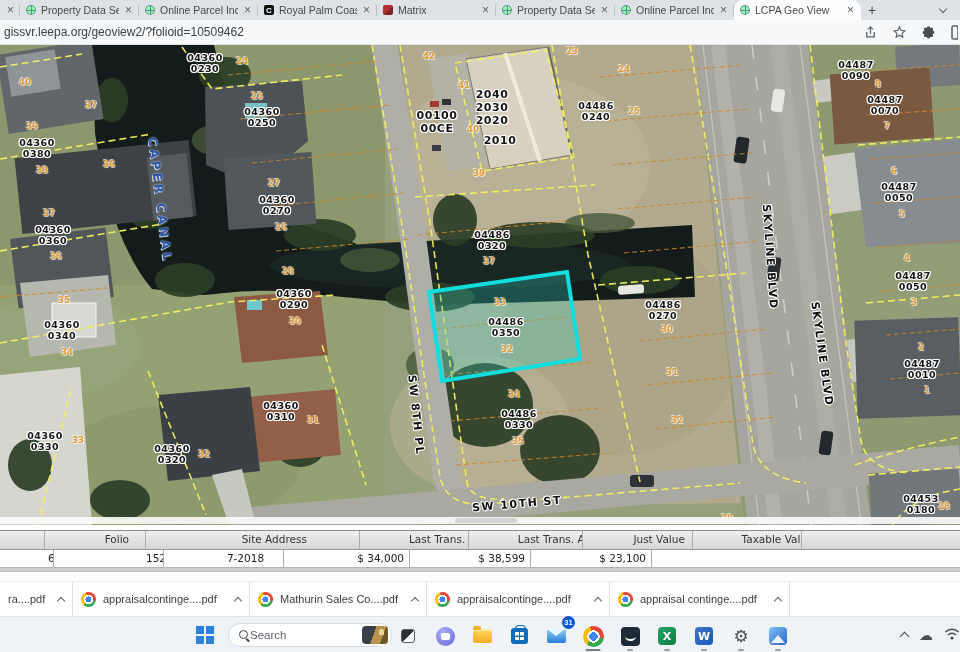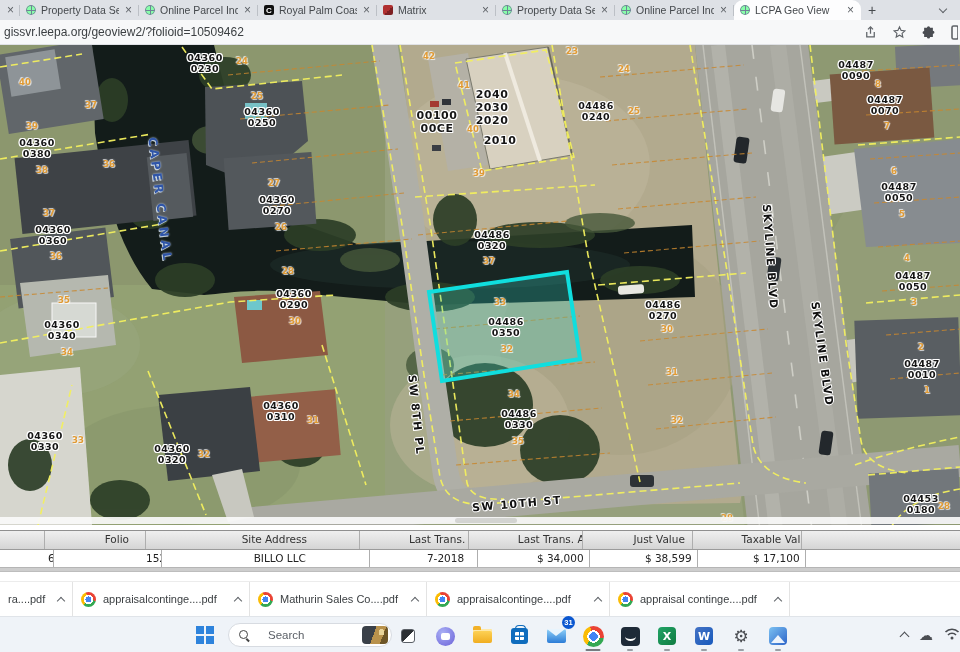--- a/index.html
+++ b/index.html
@@ -70,21 +70,21 @@
       background: radial-gradient(circle, #4285f4 0 3px, #fff 3px 4.6px, rgba(0,0,0,0) 4.6px),
                   conic-gradient(from -20deg, #ea4335 0 120deg, #34a853 120deg 240deg, #fbbc05 240deg 360deg); }
 
   
   #taskbar { position:absolute; left:0; top:616px; width:960px; height:36px; background:#eff3f8; border-top:1px solid #e0e4e9; }
   .tb-start { position:absolute; left:196px; top:9px; width:18px; height:18px;
       background: linear-gradient(#2e83dc,#2e83dc) left top/8px 8px no-repeat,
                   linear-gradient(#2e83dc,#2e83dc) right top/8px 8px no-repeat,
                   linear-gradient(#2e83dc,#2e83dc) left bottom/8px 8px no-repeat,
                   linear-gradient(#2e83dc,#2e83dc) right bottom/8px 8px no-repeat; }
-  .tb-search { position:absolute; left:228px; top:6px; width:164px; height:24px; background:#fff; border:1px solid #d7dbe1; border-radius:13px; display:flex; align-items:center; gap:18px; padding:0 3px 0 10px; }
+  .tb-search { position:absolute; left:228px; top:6px; width:164px; height:24px; background:#fff; border:1px solid #d7dbe1; border-radius:13px; display:flex; align-items:center; gap:0; padding:0 3px 0 10px; }
   .mag { position:relative; width:11px; height:11px; flex:0 0 auto; }
   .mag:before { content:""; position:absolute; left:0; top:0; width:7px; height:7px; border:1.5px solid #444; border-radius:50%; }
   .mag:after { content:""; position:absolute; left:8px; top:8px; width:4px; height:1.6px; background:#444; transform:rotate(45deg); transform-origin:0 0; }
   .tb-search .stext { font-size:11.5px; color:#5a5f66; flex:1; }
   .spic { width:26px; height:18px; border-radius:4px; flex:0 0 auto;
       background: radial-gradient(circle at 75% 35%, #e8d49a 0 3px, rgba(0,0,0,0) 3px), linear-gradient(110deg,#3a4048 45%, #b9924c 45% 75%, #6d5526 75%); }
   .tbi { position:absolute; top:4px; width:30px; height:30px; display:flex; align-items:center; justify-content:center; }
   .ind { position:absolute; bottom:0; left:50%; transform:translateX(-50%); width:6px; height:2.5px; border-radius:2px; background:#9aa0a6; }
   .ind.active { width:15px; background:#767b80; }
   .ic-tview { width:14px; height:14px; border-radius:3px; border:1px solid #5a5f66; background:linear-gradient(135deg,#2b2f33 0 52%, #fff 52%); }
@@ -501,25 +501,24 @@
       <span class="tc" style="width:203px">Site Address</span>
       <span class="tc" style="width:76px">Last Trans. Date</span>
       <span class="tc" style="width:82px">Last Trans. Amt</span>
       <span class="tc" style="width:77px">Just Value</span>
       <span class="tc" style="width:77px">Taxable Value</span>
       <span class="tc last" style="width:135px"></span>
     </div>
     <div class="trow tbody">
       <span class="tc al" style="width:52px">6.0350</span>
       <span class="tc al" style="width:66px">15248389</span>
-      <span class="tc al" style="width:192px">BILLO LLC</span>
       <span class="tc ac" style="width:76px">7-2018</span>
       <span class="tc ar" style="width:82px">$ 34,000</span>
       <span class="tc ar" style="width:77px">$ 38,599</span>
-      <span class="tc ar" style="width:77px">$ 17,100</span>
+      <span class="tc ar" style="width:77px">$ 23,100</span>
       <span class="tc last" style="width:135px"></span>
     </div>
     <div id="gridstrip"></div>
   </div>
 
   <div id="downloads">
     <div class="dchip" style="width:73px">
       <span class="dname">ra....pdf</span>
       <i class="chev up"></i>
     </div>

